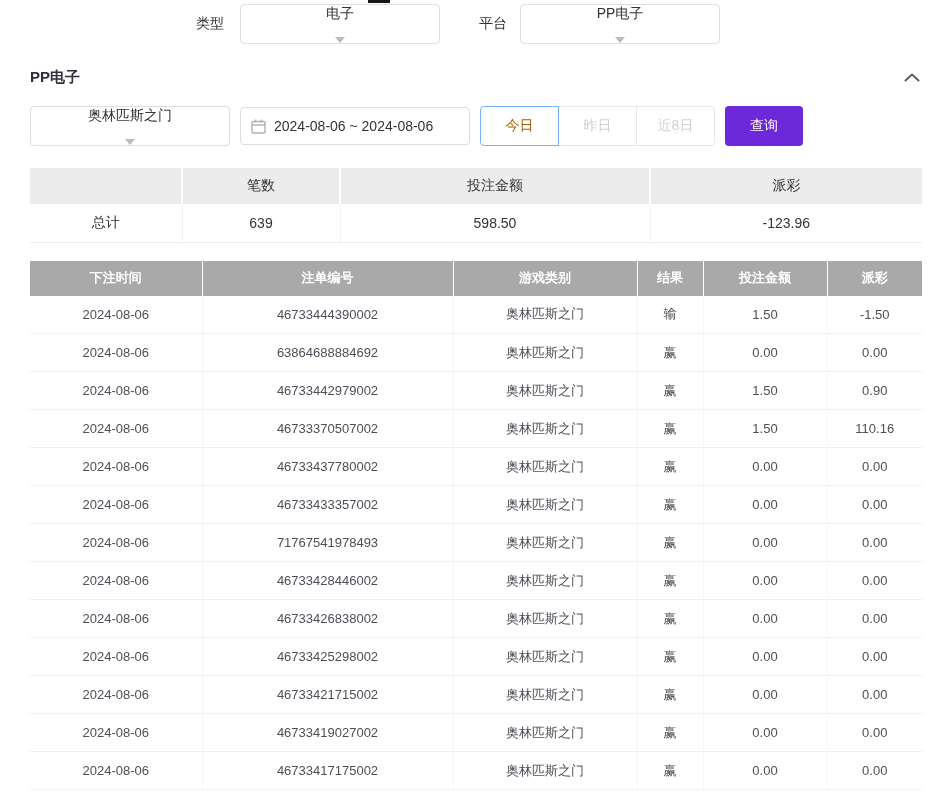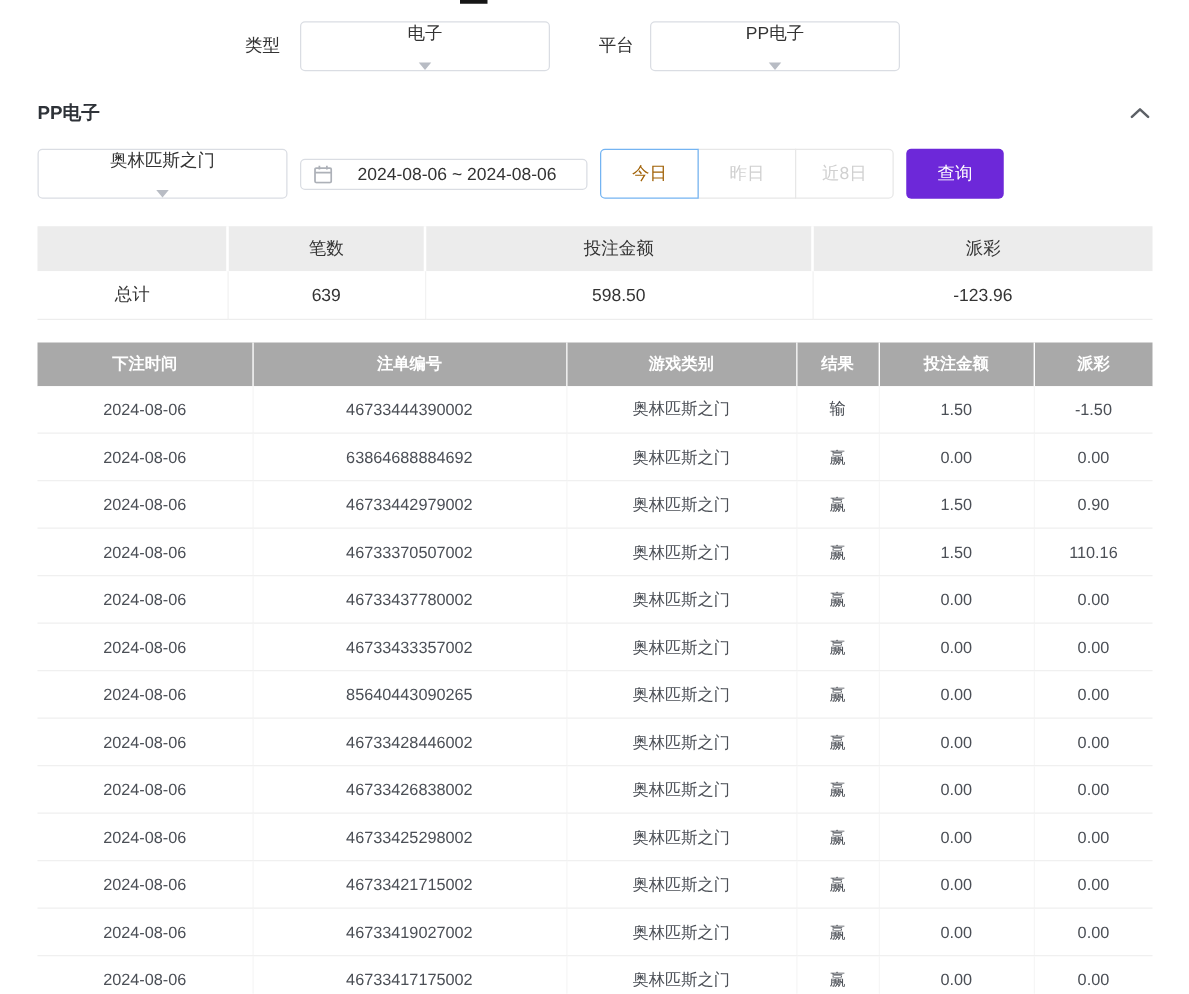--- a/index.html
+++ b/index.html
@@ -5,21 +5,21 @@
   * { margin:0; padding:0; box-sizing:border-box; }
   html,body { width:951px; height:795px; overflow:hidden; }
   body {
     font-family:"Liberation Sans","DejaVu Sans",sans-serif;
     background:#ffffff; color:#333; position:relative;
   }
   .top-black-bar { position:absolute; left:368px; top:0; width:22px; height:3px; background:#161616; }
   .content { padding:0 29px 0 30px; }
 
   
-  .top-filter-bar { display:flex; align-items:center; height:40px; margin-top:17px; }
+  .top-filter-bar { display:flex; align-items:center; height:40px; margin-top:4px; }
   .filter-label { font-size:14px; color:#333; }
   .type-label { margin-left:166px; }
   .platform-label { margin-left:39px; }
   .select-box {
     display:flex; align-items:center; justify-content:space-between;
     width:200px; height:40px; border:1px solid #dadde3; border-radius:4px;
     padding:0 12px; background:#fff; font-size:14px; color:#333; cursor:pointer;flex-direction:column;
   }
   .top-filter-bar .select-box { margin-left:16px; }
   .top-filter-bar .select-box.platform { margin-left:13px; }
@@ -27,22 +27,22 @@
 
   
   .section-header { display:flex; align-items:center; justify-content:space-between; margin-top:24px; height:18px; }
   .section-title { font-size:15px; font-weight:bold; color:#2e3238; }
   .collapse-btn { cursor:pointer; display:flex; align-items:center; padding:2px; }
 
   
   .query-row { display:flex; align-items:center; height:40px; margin-top:20px; }
   .query-row .select-box { width:200px; }
   .date-picker {
-    display:flex; align-items:center; gap:20px; margin-left:10px;
-    width:230px; height:25px; border:1px solid #dadde3; border-radius:4px;
+    display:flex; align-items:center; gap:8px; margin-left:10px;
+    width:230px; height:38px; border:1px solid #dadde3; border-radius:4px;
     padding:0 10px; font-size:14px; color:#333; background:#fff; cursor:pointer;
   }
   .btn-group { display:flex; margin-left:10px; }
   .quick-btn {
     width:79px; height:40px; background:#fff; border:1px solid #e7e7e7;
     color:#d0d0d0; font-size:14px; margin-left:-1px; cursor:pointer;
     font-family:inherit;
   }
   .quick-btn:first-child { margin-left:0; border-radius:4px 0 0 4px; }
   .quick-btn:last-child { border-radius:0 4px 4px 0; }
@@ -218,21 +218,21 @@
         <tr>
           <td>2024-08-06</td>
           <td>46733433357002</td>
           <td>奥林匹斯之门</td>
           <td>赢</td>
           <td>0.00</td>
           <td>0.00</td>
         </tr>
         <tr>
           <td>2024-08-06</td>
-          <td>85640443090265</td>
+          <td>71767541978493</td>
           <td>奥林匹斯之门</td>
           <td>赢</td>
           <td>0.00</td>
           <td>0.00</td>
         </tr>
         <tr>
           <td>2024-08-06</td>
           <td>46733428446002</td>
           <td>奥林匹斯之门</td>
           <td>赢</td>

